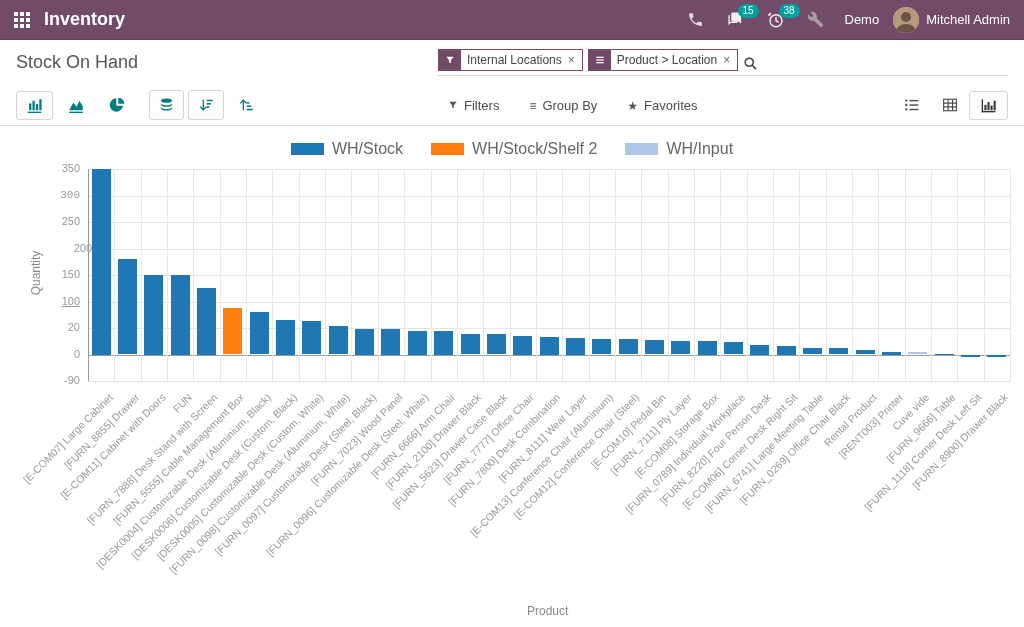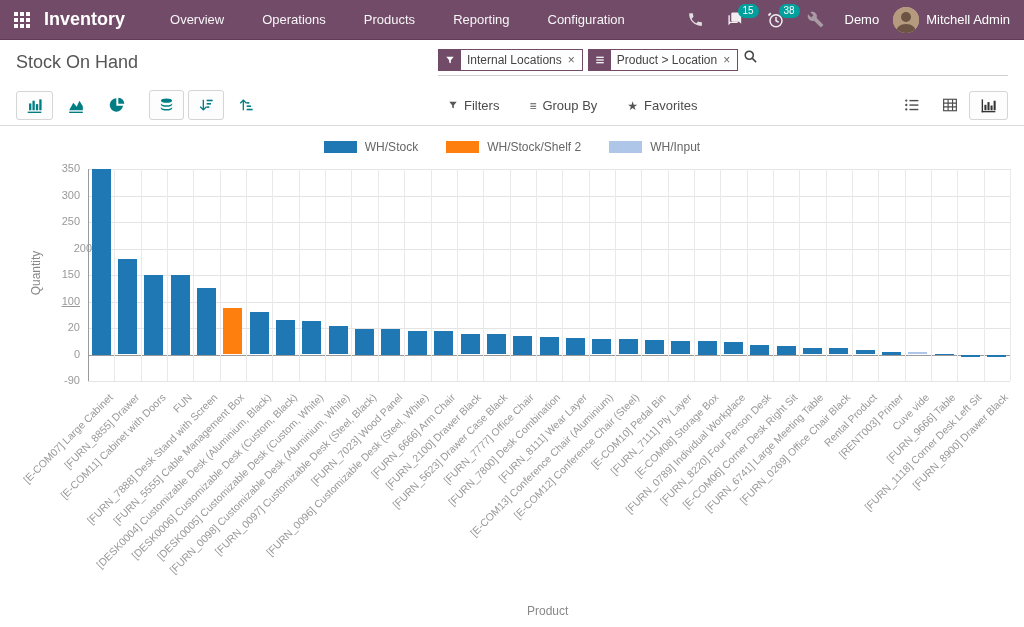--- a/index.html
+++ b/index.html
@@ -21,21 +21,21 @@
   .badge { position:absolute; top:-7px; left:12px; background:#00a09d; color:#fff;
            font-size:10px; line-height:14px; padding:0 5px; border-radius:8px; font-weight:normal; }
   .demo-label { font-size:13px; margin:0 14px 0 10px; cursor:pointer; }
   .avatar { width:26px; height:26px; border-radius:50%; overflow:hidden; background:#c9b29b;
             margin-right:7px; cursor:pointer; flex:none; }
   .user-name { font-size:13px; cursor:pointer; }
 
   
   .cp-row1 { height:45px; display:flex; align-items:center; padding:0 16px; }
   .page-title { font-size:18px; color:#555; }
-  .search-area { margin-left:auto; display:flex; align-items:flex-start; width:570px;
+  .search-area { margin-left:auto; display:flex; align-items:flex-end; width:570px;
                  border-bottom:1px solid #d0d0d0; padding-bottom:4px; }
   .facet { display:inline-flex; align-items:stretch; border:1px solid #714B67; background:#fff;
            margin-right:5px; height:22px; cursor:pointer; }
   .facet-ico { width:22px; background:#714B67; color:#fff; display:flex; align-items:center;
                justify-content:center; }
   .facet-label { font-size:12px; color:#444; display:flex; align-items:center; padding:0 6px; white-space:nowrap; }
   .facet-close { font-size:12px; color:#666; display:flex; align-items:center; padding:0 7px 0 0; cursor:pointer; }
   .search-input { flex:1; border:none; outline:none; font-size:13px; color:#444; min-width:60px; }
   .search-input::placeholder { color:#b3b3b3; }
 
@@ -58,21 +58,21 @@
   .vs-btn { padding:6px 10px; border-radius:3px; border:1px solid transparent; cursor:pointer;
             display:flex; align-items:center; }
   .vs-btn.active { border-color:#d5d5d5; background:#fdfdfd; }
 
   
   .chart-section { position:relative; height:500px; background:#fff; }
   .legend { position:absolute; top:14px; left:0; right:0; display:flex; justify-content:center;
             align-items:center; }
   .legend-item { display:flex; align-items:center; margin:0 14px; cursor:pointer; }
   .legend-swatch { width:33px; height:12px; margin-right:8px; }
-  .legend-label { font-size:12px; color:#666; }
+  .legend-label { font-size:16px; color:#666; }
 
   .gridline-h { position:absolute; height:1px; background:#e4e4e4; }
   .gridline-h.zero { background:#9a9a9a; }
   .gridline-v { position:absolute; width:1px; background:#e9e9e9; }
   .y-axis-line { position:absolute; width:1px; background:#9a9a9a; }
   .ytick { position:absolute; font-size:11px; color:#999; text-align:right; width:40px; }
   .bar { position:absolute; }
   .xlabel-anchor { position:absolute; width:0; height:0; }
   .xlabel { position:absolute; right:0; top:0; white-space:nowrap; font-size:10.5px; color:#999;
             transform:rotate(-45deg); transform-origin:100% 0; }
@@ -88,27 +88,20 @@
       <span></span>
       <span></span>
       <span></span>
       <span></span>
       <span></span>
       <span></span>
       <span></span>
       <span></span>
   </div>
   <div class="app-title">Inventory</div>
-  <div class="nav-menus" id="nav-menus">
-      <div class="nav-item">Overview</div>
-      <div class="nav-item">Operations</div>
-      <div class="nav-item">Products</div>
-      <div class="nav-item">Reporting</div>
-      <div class="nav-item">Configuration</div>
-    </div>
 
   <div class="topbar-right">
     <div class="tb-icon">
       <svg width="17" height="17" viewBox="0 0 24 24" fill="rgba(255,255,255,.8)">
           <path d="M6.6 10.8c1.4 2.8 3.8 5.1 6.6 6.6l2.2-2.2c.3-.3.7-.4 1-.2 1.1.4 2.3.6 3.6.6.6 0 1 .4 1 1V20c0 .6-.4 1-1 1C10.6 21 3 13.4 3 4c0-.6.4-1 1-1h3.5c.6 0 1 .4 1 1 0 1.2.2 2.4.6 3.6.1.3 0 .7-.2 1l-2.3 2.2z"></path>
         </svg>
     </div>
     <div class="tb-icon">
       <svg width="19" height="17" viewBox="0 0 24 24" fill="rgba(255,255,255,.9)">
           <path d="M20 2H8c-1.1 0-2 .9-2 2v9c0 1.1.9 2 2 2h9l3 3V4c0-1.1-.9-2-2-2z"></path>
@@ -282,21 +275,21 @@
     </div>
     <div class="legend-item">
       <span class="legend-swatch" style="background: rgb(174, 199, 232);"></span>
       <span class="legend-label">WH/Input</span>
     </div>
   </div>
   <div id="plot-layer">
       <div class="gridline-h " style="left:88px; width:922px; top:43px;"></div>
       <div class="ytick" style="left:40px; top:36px;">350</div>
       <div class="gridline-h " style="left:88px; width:922px; top:69.5px;"></div>
-      <div class="ytick" style="left:40px; top:62.5px;">300</div>
+      <div class="ytick" style="left:40px; top:62.5px;font-family:Liberation Mono, monospace;">300</div>
       <div class="gridline-h " style="left:88px; width:922px; top:96px;"></div>
       <div class="ytick" style="left:40px; top:89px;">250</div>
       <div class="gridline-h " style="left:88px; width:922px; top:122.5px;"></div>
       <div class="ytick" style="left:52px; top:115.5px;">200</div>
       <div class="gridline-h " style="left:88px; width:922px; top:149px;"></div>
       <div class="ytick" style="left:40px; top:142px;">150</div>
       <div class="gridline-h " style="left:88px; width:922px; top:175.5px;"></div>
       <div class="ytick" style="left:40px; top:168.5px;text-decoration:underline;">100</div>
       <div class="gridline-h " style="left:88px; width:922px; top:202px;"></div>
       <div class="ytick" style="left:40px; top:195px;">20</div>

